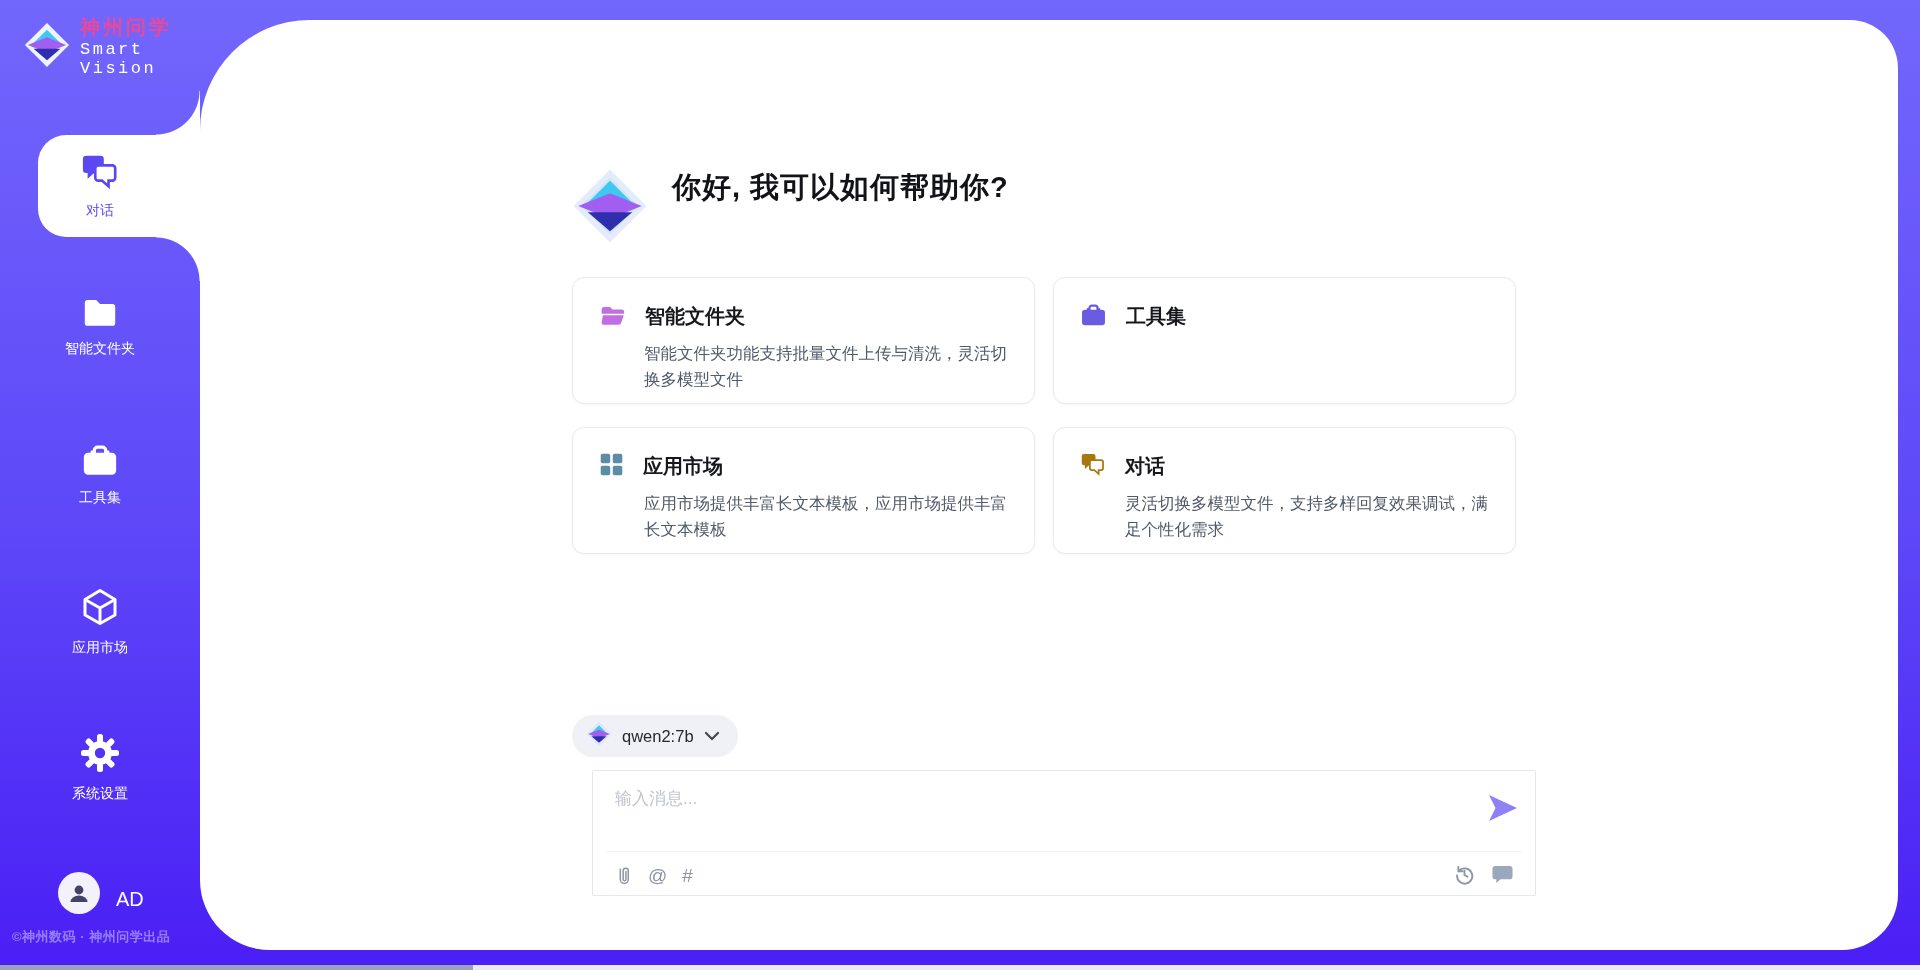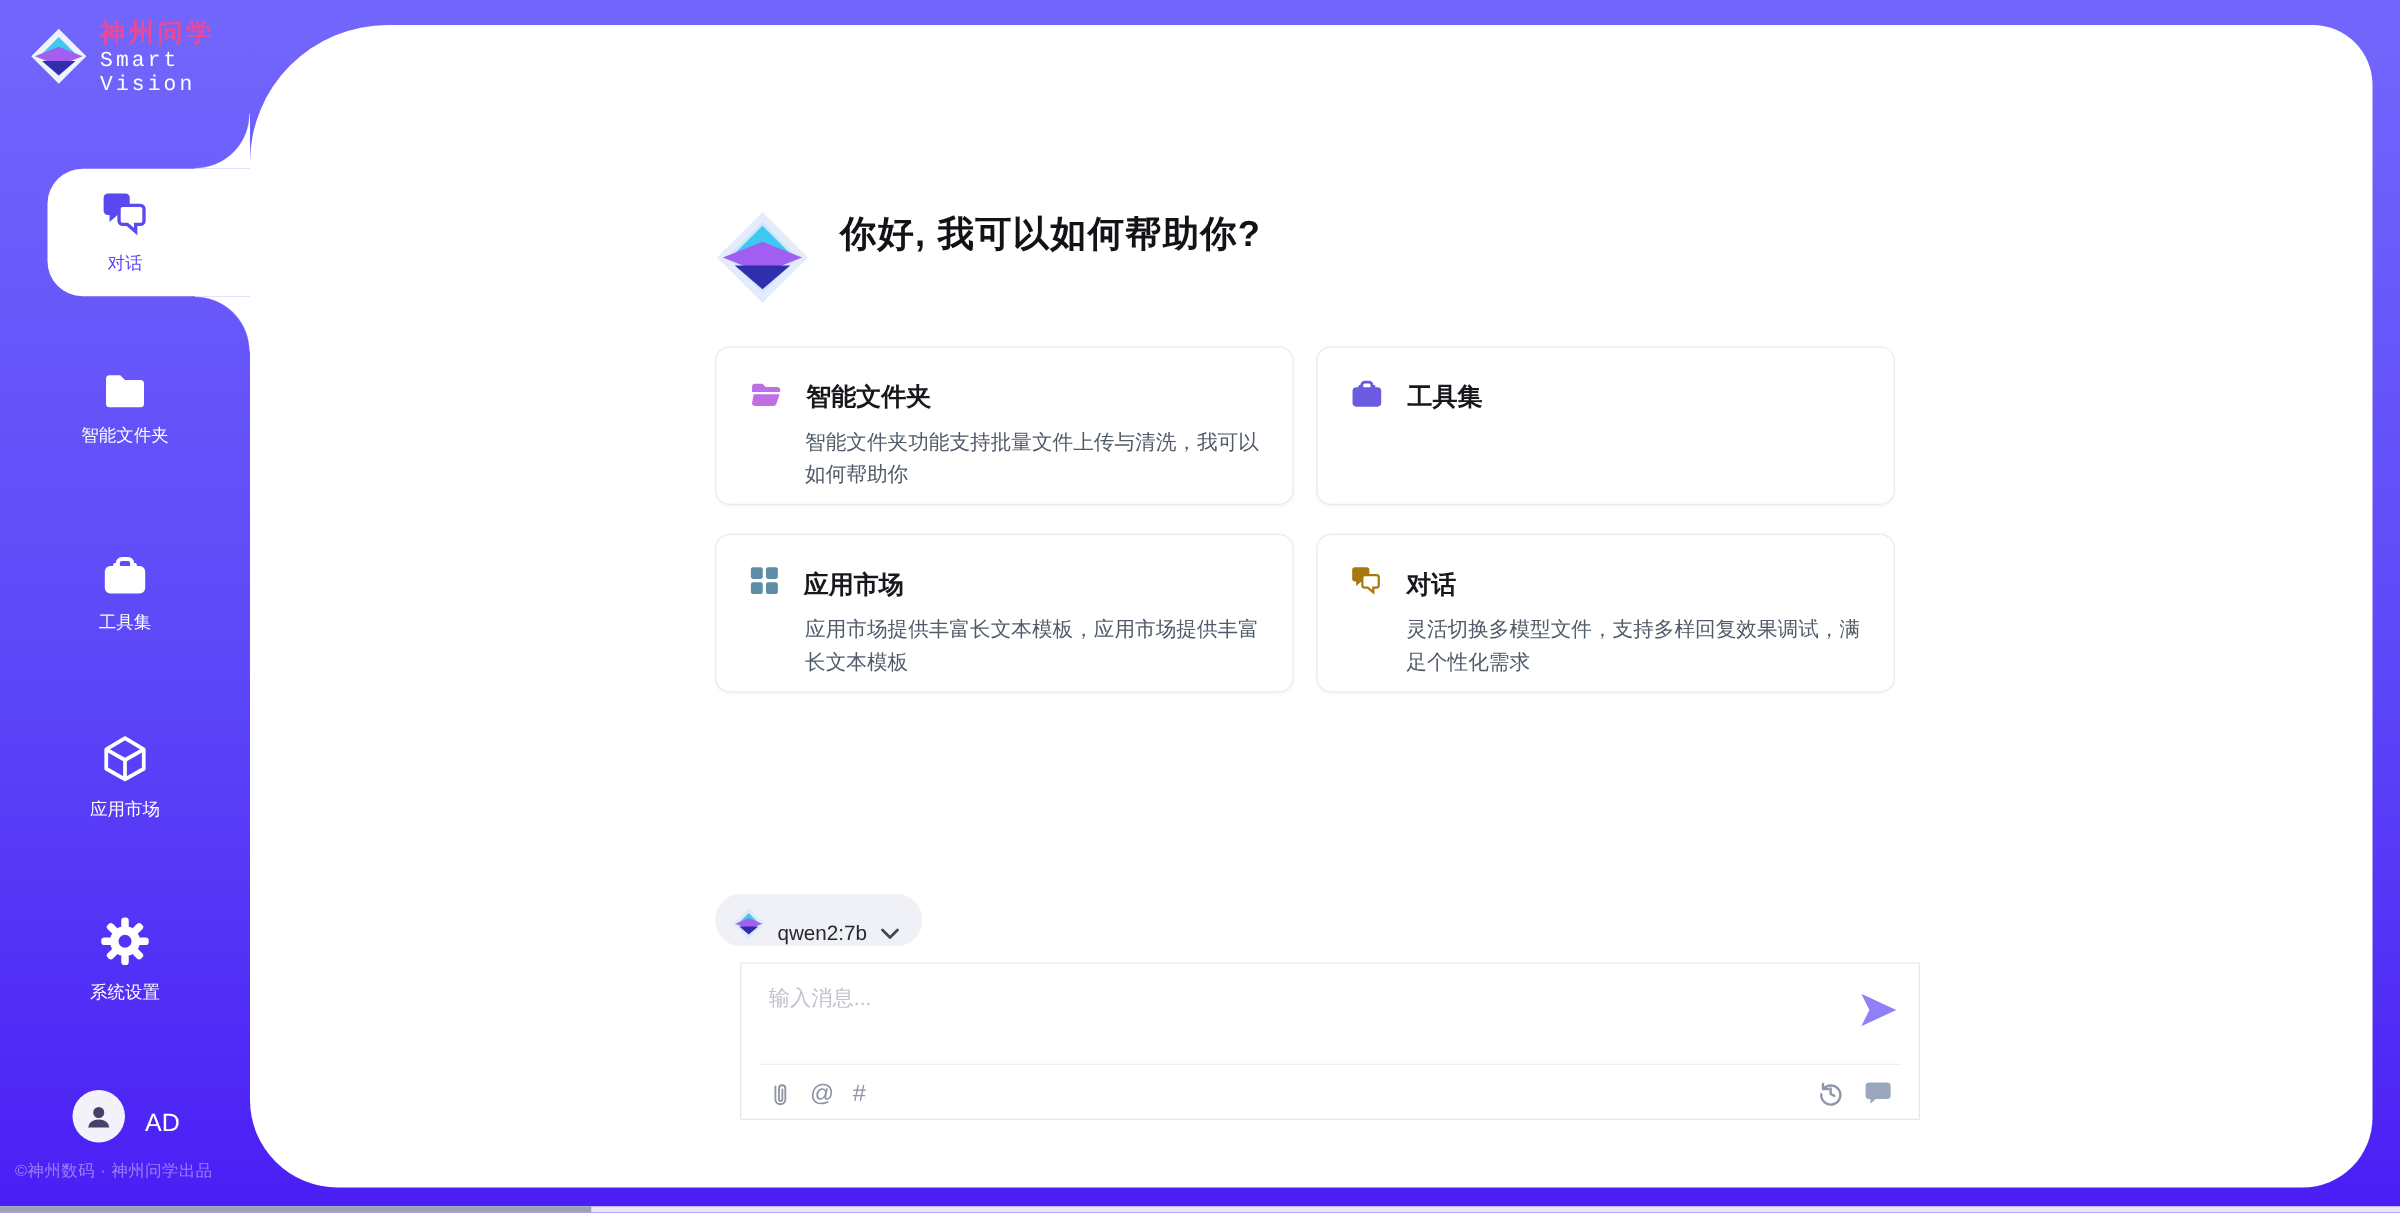--- a/index.html
+++ b/index.html
@@ -46,42 +46,42 @@
   }
   .curve-bottom {
     position:absolute; right:0; bottom:-44px; width:44px; height:44px;
     background:radial-gradient(circle 44px at 0 100%, transparent 43px, #fff 44px);
   }
 
   .user-row { position:absolute; left:58px; top:872px; display:flex; align-items:center; gap:16px; cursor:pointer; }
   .avatar { width:42px; height:42px; border-radius:50%; background:#f3f2fb; display:flex; align-items:center; justify-content:center; }
   .user-name { color:#fff; font-size:20px;margin-top:13px; }
 
-  .side-footer { position:absolute; left:12px; top:928px; width:188px; font-size:13px; color:rgba(255,255,255,.42); letter-spacing:.5px; white-space:nowrap; }
+  .side-footer { position:absolute; left:12px; top:928px; width:188px; font-size:13px; color:rgba(255,255,255,.42); letter-spacing:.5px; white-space:nowrap;font-weight:bold; }
 
   
   .greeting { position:absolute; left:372px; top:148px; display:flex; align-items:flex-start; gap:24px; }
   .greeting-text { font-size:29px; font-weight:bold; color:#121317; letter-spacing:1px; }
 
   .cards {
     position:absolute; left:372px; top:257px; width:944px;
     display:grid; grid-template-columns:463px 463px; grid-auto-rows:127px; gap:23px 18px;
   }
   .card {
     background:#fff; border:1px solid #e9eaf0; border-radius:12px;
     box-shadow:0 1px 3px rgba(30,30,60,.04);
     padding:24px 24px 0 26px; cursor:pointer;
   }
   .card-head { display:flex; align-items:center; gap:19px; }
   .card-title { font-size:20px; font-weight:bold; color:#17181c; }
   .card-desc { margin:10px 0 0 45px; font-size:16.5px; line-height:1.55; color:#505a68; }
 
   .model-pill {
     position:absolute; left:372px; top:695px; height:42px;
-    display:inline-flex; align-items:flex-end; gap:10px;
+    display:inline-flex; align-items:center; gap:10px;
     padding:0 18px 0 14px; background:#f0f1f6; border-radius:21px; cursor:pointer;
   }
   .model-name { font-size:16.5px; color:#26282e; }
 
   .composer {
     position:absolute; left:392px; top:750px; width:944px; height:126px;
     background:#fff; border:1px solid #e4e7ed; border-radius:1px;
   }
   .composer textarea {
     position:absolute; left:22px; top:16px; width:860px; height:58px;
@@ -118,21 +118,21 @@
     <div class="card">
       <div class="card-head">
         <span>
           <svg width="27" height="25" viewBox="0 0 32 30" fill="#c06ee3">
             <path d="M3 9a3 3 0 0 1 3-3h7l3 3h11a3 3 0 0 1 3 3v2H3z"></path>
             <path d="M4.5 16h25l-3.2 9.3a3 3 0 0 1-2.8 2H5.5a2.5 2.5 0 0 1-2.4-3.3z"></path>
           </svg>
         </span>
         <span class="card-title">智能文件夹</span>
       </div>
-      <div class="card-desc">智能文件夹功能支持批量文件上传与清洗，我可以如何帮助你</div>
+      <div class="card-desc">智能文件夹功能支持批量文件上传与清洗，灵活切换多模型文件</div>
     </div>
 
     <div class="card">
       <div class="card-head">
         <span>
           <svg width="27" height="25" viewBox="0 0 40 36">
             <path d="M14 12V8.5A3.5 3.5 0 0 1 17.5 5h5A3.5 3.5 0 0 1 26 8.5V12" stroke="#6a5be0" stroke-width="3.4" fill="none"></path>
             <rect x="3" y="11" width="34" height="23" rx="4.5" fill="#6a5be0"></rect>
             <rect x="10" y="8.5" width="3.4" height="9" rx="1.5" fill="#6a5be0"></rect>
             <rect x="26.6" y="8.5" width="3.4" height="9" rx="1.5" fill="#6a5be0"></rect>

